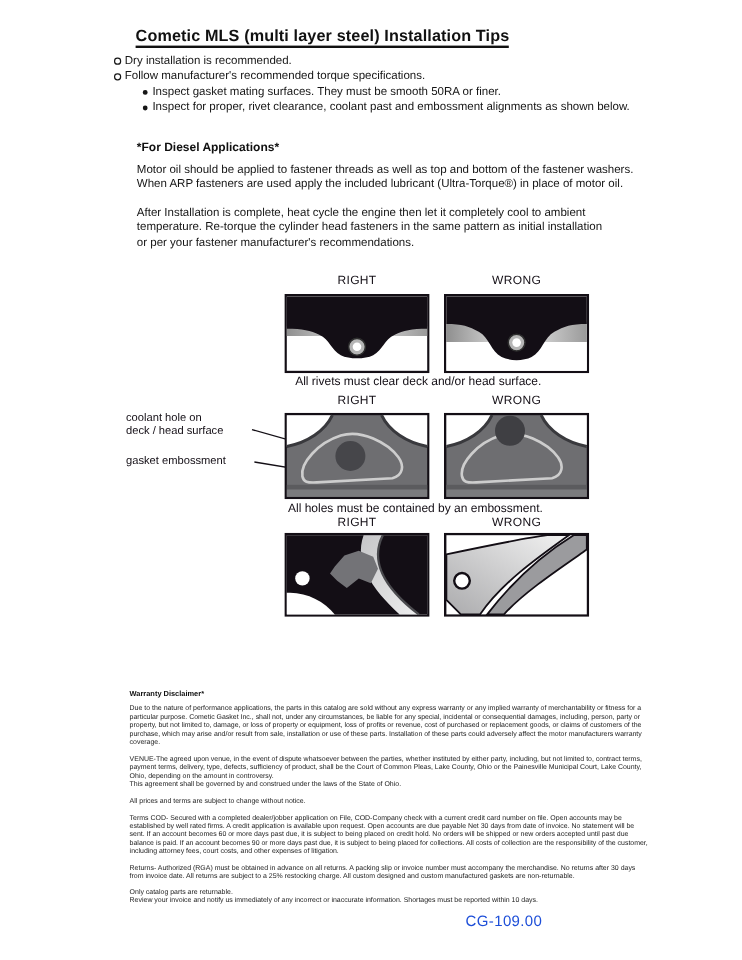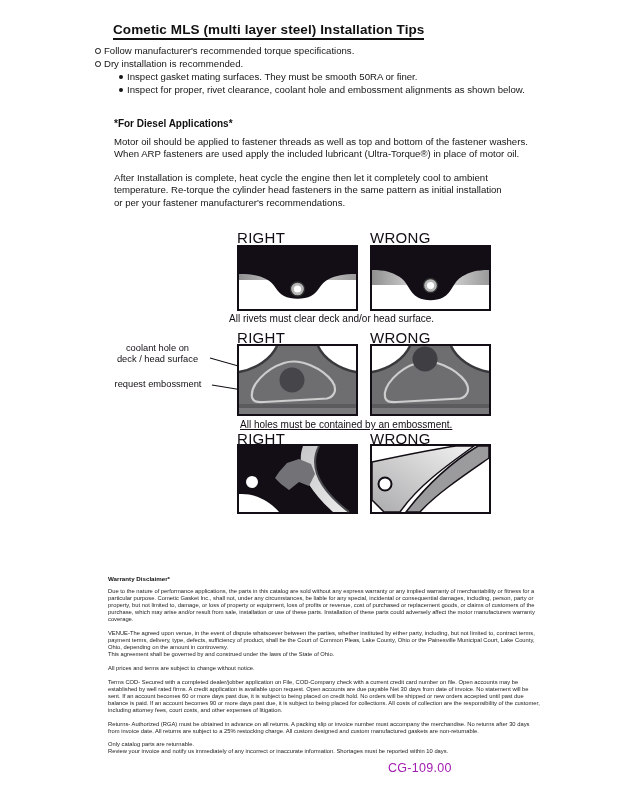--- a/index.html
+++ b/index.html
@@ -19,42 +19,42 @@
     content:"";position:absolute;left:0;top:4.2px;width:3.6px;height:3.6px;
     border:1px solid #161616;border-radius:50%;
   }
   .subbullet{position:relative;padding-left:8px;margin-left:24px;}
   .subbullet::before{
     content:"";position:absolute;left:0;top:4.8px;width:3.8px;height:3.8px;
     background:#161616;border-radius:50%;
   }
   .diesel-heading{left:114px;top:118px;font-size:10px;font-weight:bold;color:#111;}
   .body-para{left:114px;width:430px;font-size:9.6px;line-height:12.4px;color:#161616;}
-  .rw-label{top:0;width:121px;font-size:15px;color:#130e15;letter-spacing:.3px;}
+  .rw-label{top:0;width:121px;text-align:center;font-size:10px;color:#130e15;letter-spacing:.3px;}
   .caption{font-size:10px;color:#130e15;line-height:11px;}
-  .annot{font-size:9.3px;line-height:10.5px;color:#130e15;text-align:center;}
+  .annot{font-size:9.3px;line-height:10.5px;color:#130e15;text-align:left;}
   .panel{position:absolute;width:121px;}
   .panel svg{display:block;}
   .warranty{left:108px;top:575px;width:433px;font-size:5.8px;line-height:7.1px;color:#222;}
   .warranty h4{margin:0 0 6px 0;font-size:6.2px;font-weight:bold;color:#111;}
   .warranty p{margin:0 0 6.5px 0;}
-  .footer-code{left:388px;top:761px;font-size:12.5px;color:#a21caf;letter-spacing:.3px;}
+  .footer-code{left:388px;top:761px;font-size:12.5px;color:#1d4ed8;letter-spacing:.3px;}
 </style>
 </head>
 <body>
 
 <div class="page">
 
   <div class="abs doc-title">Cometic MLS (multi layer steel) Installation Tips</div>
 
   <div class="abs tips">
+    <div class="bullet">Dry installation is recommended.</div>
     <div class="bullet">Follow manufacturer's recommended torque specifications.</div>
-    <div class="bullet">Dry installation is recommended.</div>
     <div class="subbullet">Inspect gasket mating surfaces.  They must be smooth 50RA or finer.</div>
-    <div class="subbullet">Inspect for proper, rivet clearance, coolant hole and embossment alignments as shown below.</div>
+    <div class="subbullet">Inspect for proper, rivet clearance, coolant past and embossment alignments as shown below.</div>
   </div>
 
   <div class="abs diesel-heading">*For Diesel Applications*</div>
   <div class="abs body-para pre" style="top:172px;">After Installation is complete, heat cycle the engine then let it completely cool to ambient
 temperature. Re-torque the cylinder head fasteners in the same pattern as initial installation
 or per your fastener manufacturer's recommendations.</div>
   <div class="abs body-para pre" style="top:136px;">Motor oil should be applied to fastener threads as well as top and bottom of the fastener washers.
 When ARP fasteners are used apply the included lubricant (Ultra-Torque®) in place of motor oil.</div>
 
   <div class="abs rw-label" style="left:237px;top:229px;">RIGHT</div>
@@ -88,28 +88,28 @@
       </defs>
       <rect x="1" y="1" width="119" height="64" fill="#ffffff" stroke="#130e15" stroke-width="2"></rect>
       <rect x="2" y="23" width="117" height="17" fill="url(#g2)"></rect>
       <rect x="2" y="40" width="117" height="24" fill="#ffffff"></rect>
       <path d="M2,2 H119 V25 C106,25 100,27 92,31.5 C83,36.5 82,48 73,52.5 C66,56 55,56 48,52.5 C39,48 38,36.5 29,31.5 C21,27 15,25 2,25 Z" fill="#130e15"></path>
       <circle cx="60.5" cy="40.5" r="7" fill="#b5b5b5" stroke="#2e2e2e" stroke-width="1.3"></circle>
       <circle cx="60.5" cy="40.5" r="3.6" fill="#ffffff"></circle>
     </svg>
   </div>
 
-  <div class="abs caption" style="left:229px;top:313px;">All rivets must clear deck and/or head surface.</div>
+  <div class="abs caption" style="left:246px;top:313px;">All rivets must clear deck and/or head surface.</div>
 
   <div class="abs rw-label" style="left:237px;top:329px;">RIGHT</div>
   <div class="abs rw-label" style="left:370px;top:329px;">WRONG</div>
 
   <div class="abs annot pre" style="left:105px;top:343px;width:105px;">coolant hole on
 deck / head surface</div>
-  <div class="abs annot" style="left:105px;top:379px;width:106px;">request embossment</div>
+  <div class="abs annot" style="left:105px;top:379px;width:106px;">gasket embossment</div>
 
   <svg class="abs" style="left:115px;top:340px;" width="380" height="85" viewBox="0 0 380 85">
     <line x1="95" y1="18" x2="180" y2="42" stroke="#130e15" stroke-width="1.1"></line>
     <line x1="97" y1="45" x2="152" y2="54" stroke="#130e15" stroke-width="1.1"></line>
   </svg>
 
   <div class="panel" style="left:237px;top:344px;">
     <svg width="121" height="72" viewBox="0 0 121 72">
       <rect x="1" y="1" width="119" height="70" fill="#6e6e71" stroke="#130e15" stroke-width="2"></rect>
       <rect x="2" y="60" width="117" height="4" fill="#5b5b5e"></rect>
@@ -130,21 +130,21 @@
       <rect x="2" y="64" width="117" height="6" fill="#7a7a7d"></rect>
       <path d="M2,2 L40,2 C34,15 19,25 2,28 Z" fill="#ffffff"></path>
       <path d="M40,2 C34,15 19,25 2,28" stroke="#39393d" stroke-width="2.5" fill="none"></path>
       <path d="M81,2 L119,2 L119,28 C102,25 87,15 81,2 Z" fill="#ffffff"></path>
       <path d="M81,2 C87,15 102,25 119,28" stroke="#39393d" stroke-width="2.5" fill="none"></path>
       <path d="M15,53 C13,42 28,25 47,19 C64,13.5 86,25 95,37 C100,44 99,52 90,54.5 L27,58 C19,58.5 16,57.5 15,53 Z" fill="none" stroke="#cdcdcd" stroke-width="2.2"></path>
       <circle cx="55" cy="15" r="12.5" fill="#3f3f43"></circle>
     </svg>
   </div>
 
-  <div class="abs caption" style="left:240px;top:419px;text-decoration:underline;">All holes must be contained by an embossment.</div>
+  <div class="abs caption" style="left:240px;top:419px;">All holes must be contained by an embossment.</div>
 
   <div class="abs rw-label" style="left:237px;top:430px;">RIGHT</div>
   <div class="abs rw-label" style="left:370px;top:430px;">WRONG</div>
 
   <div class="panel" style="left:237px;top:444px;">
     <svg width="121" height="70" viewBox="0 0 121 70">
       <defs>
         <linearGradient id="g3" x1="0" y1="0" x2="1" y2="1">
           <stop offset="0" stop-color="#c6c6c8"></stop>
             <stop offset="1" stop-color="#ededee"></stop>

